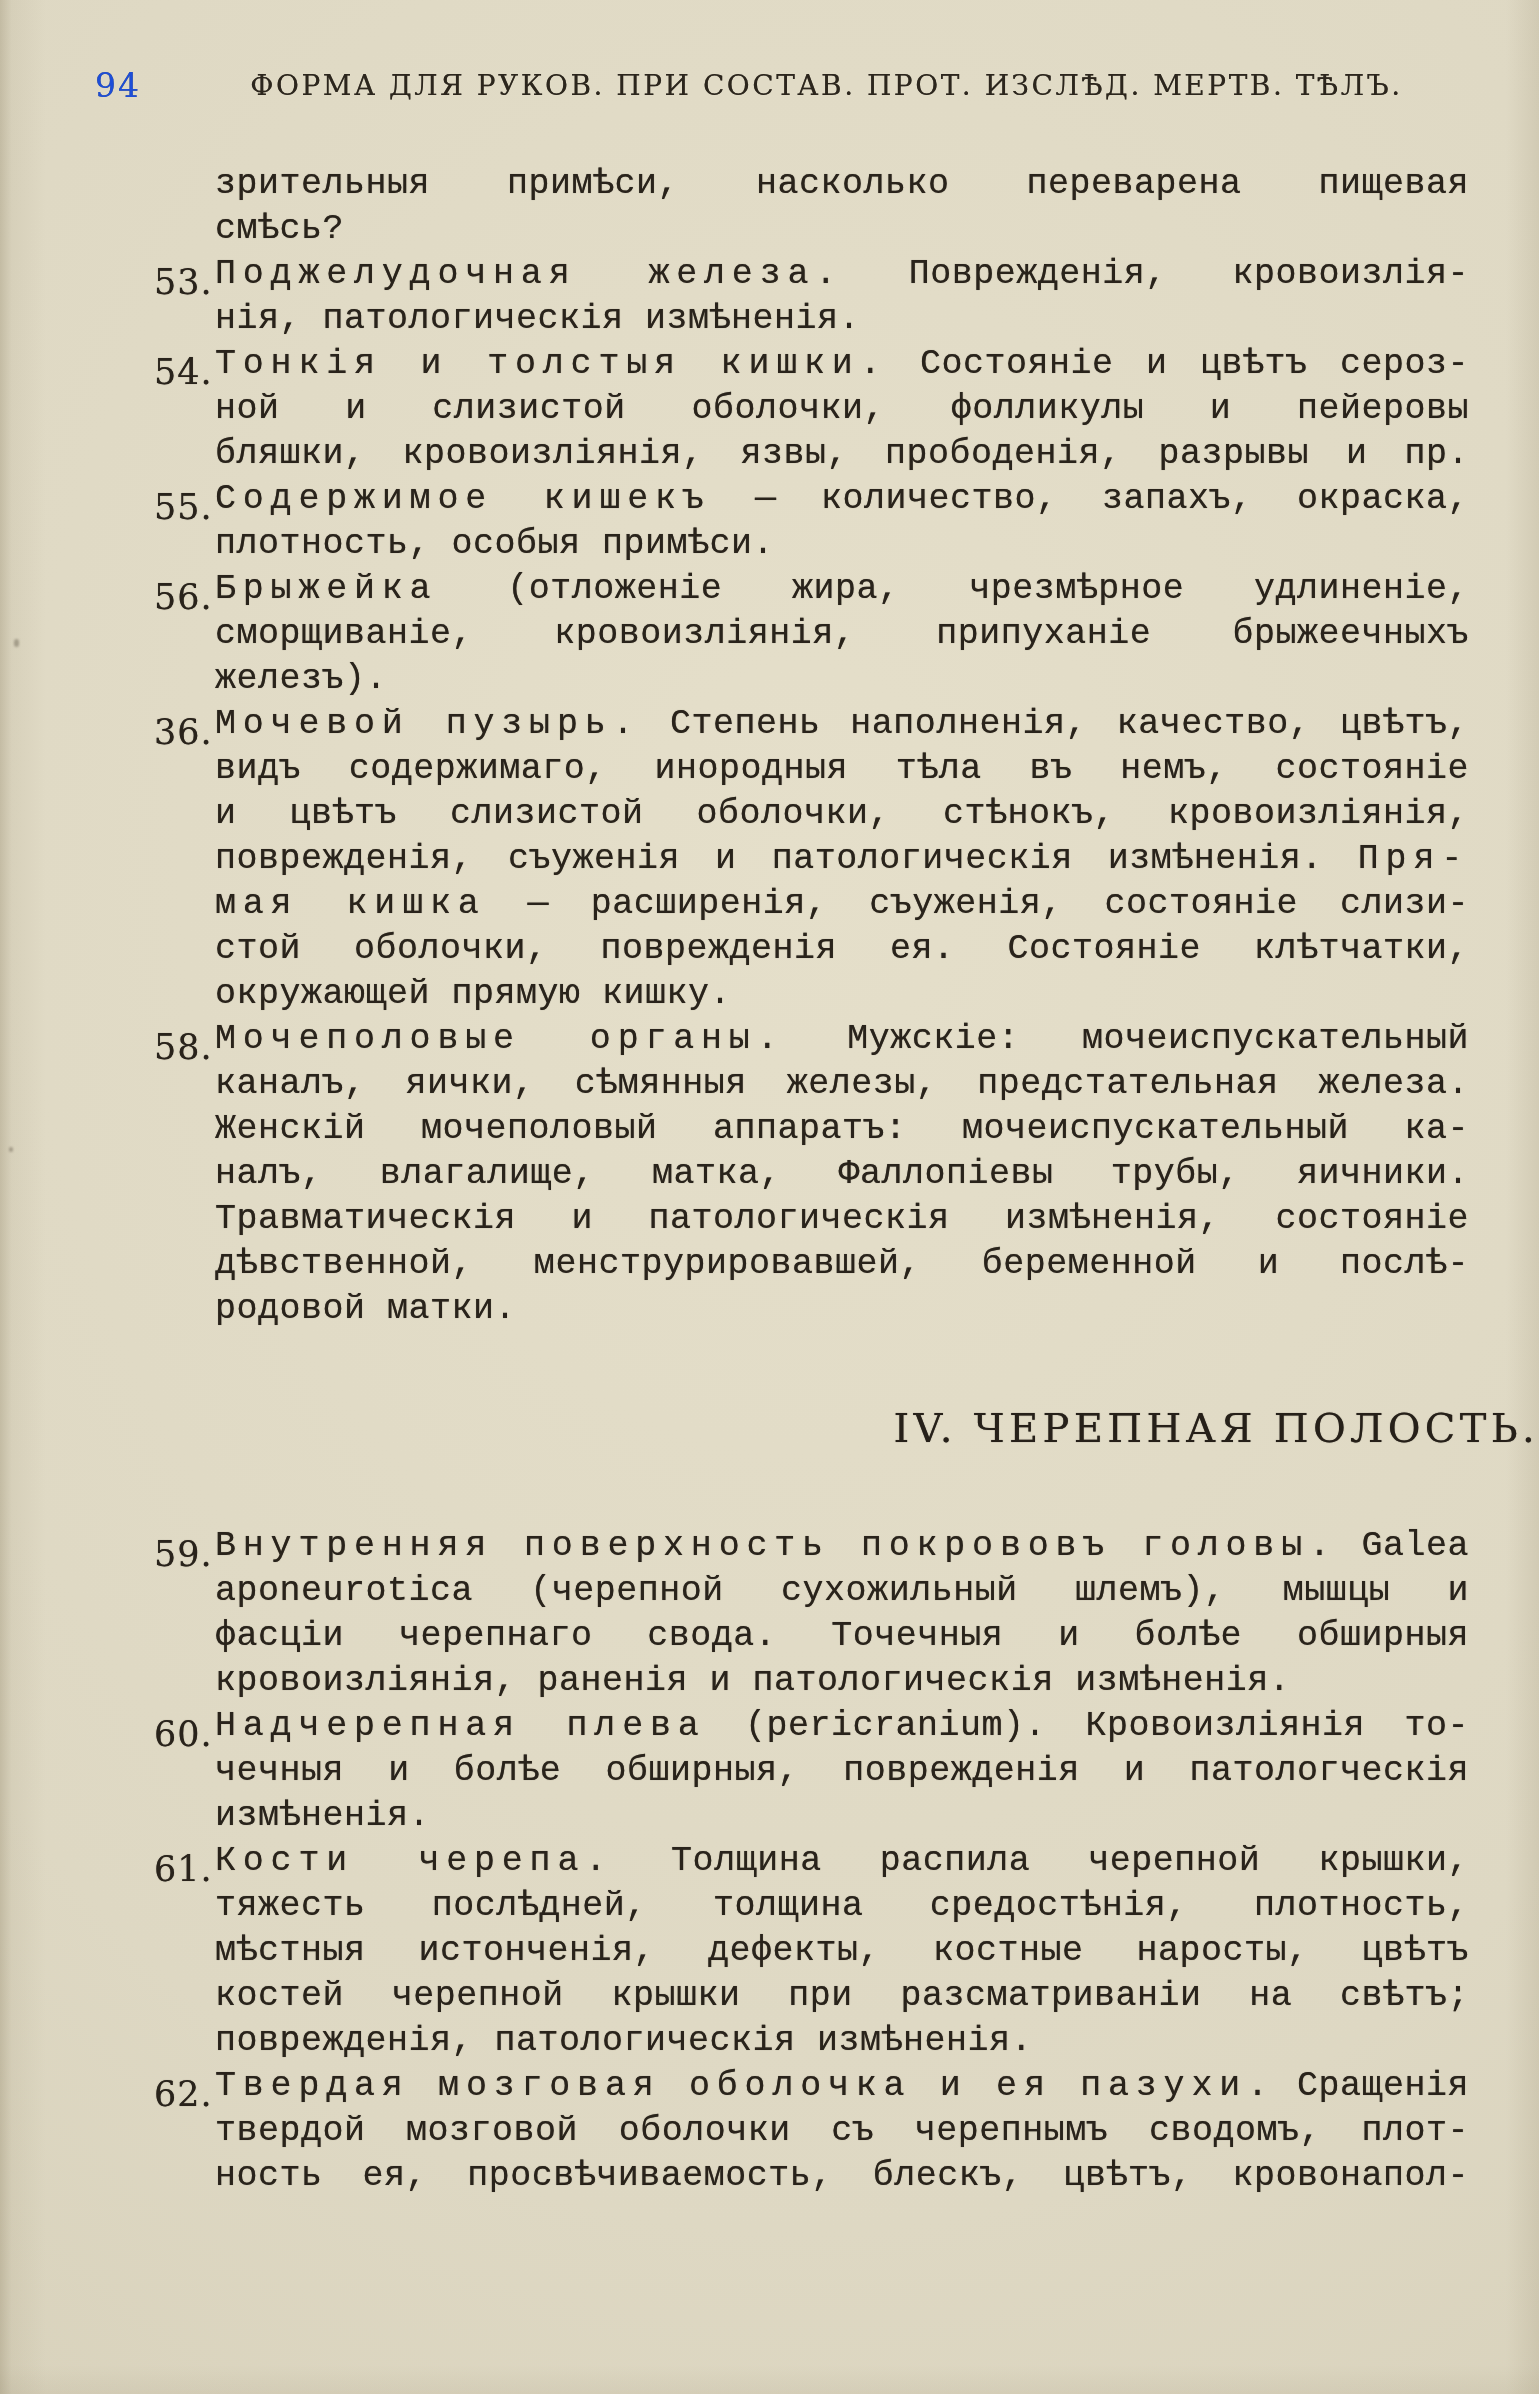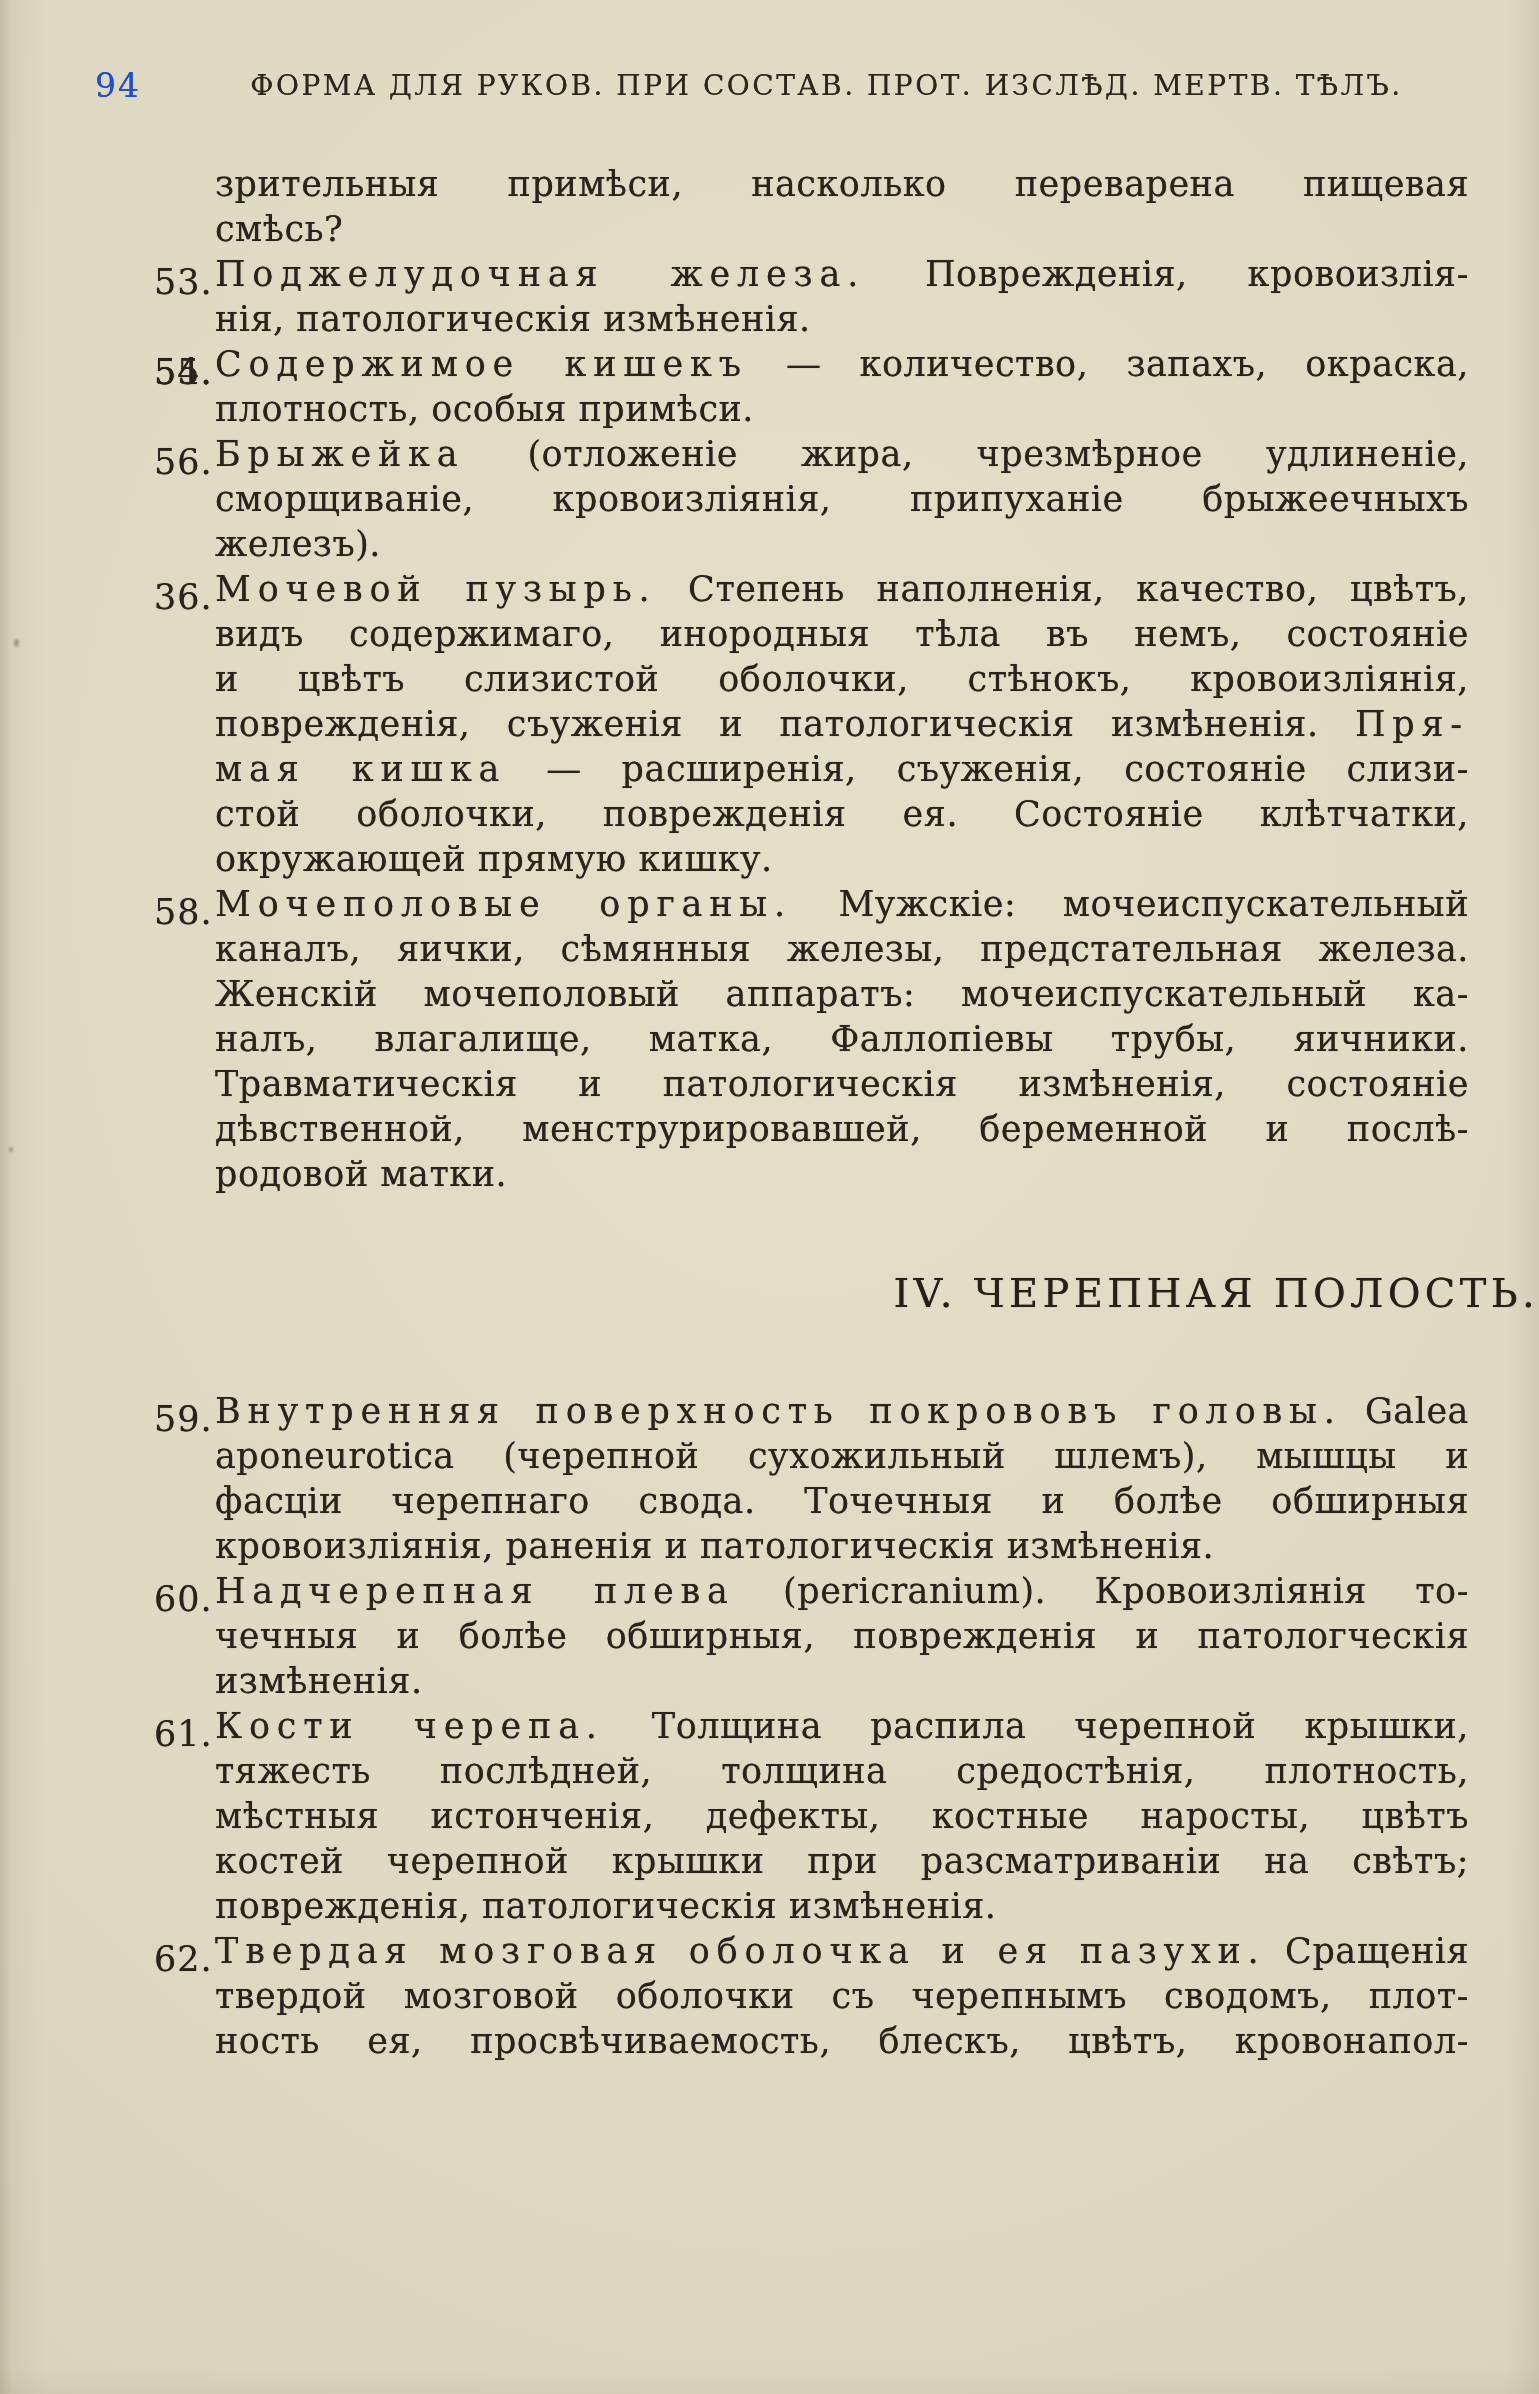--- a/index.html
+++ b/index.html
@@ -29,20 +29,21 @@
   .item{position:relative;}
   .num{
     position:absolute;left:154px;top:8px;
     font-size:35px;line-height:45px;letter-spacing:1px;
     text-shadow:0 0 0.7px rgba(41,35,27,.7);
   }
   .itext{
     margin-left:215px;width:1254px;
     font-size:35px;line-height:45px;letter-spacing:0.5px;
     text-shadow:0 0 0.7px rgba(41,35,27,.7);
+    font-family:Liberation Mono, monospace;
   }
   .line{text-align:justify;text-align-last:justify;}
   .line.last{text-align-last:left;}
   .sp{letter-spacing:6.8px;}
   .section-heading{
     margin:70px 0;padding:0;text-align:right;
     font-size:40px;line-height:52px;font-weight:normal;letter-spacing:4.3px;
     color:#262019;text-shadow:0 0 0.8px rgba(38,32,25,.75);
   }
   .speck{position:absolute;border-radius:50%;background:rgba(70,60,45,.35);filter:blur(1px);}
@@ -67,20 +68,25 @@
         </div>
         <div class="item">
           <span class="num">53.</span>
           <div class="itext">
             <div class="line"><span class="sp">Поджелудочная железа.</span><span class=""> Поврежденія, кровоизлія-</span></div>
             <div class="line last"><span class="">нія, патологическія измѣненія.</span></div>
           </div>
         </div>
         <div class="item">
           <span class="num">54.</span>
+          <div class="itext">
+            <div class="line"><span class="sp">Тонкія и толстыя кишки.</span><span class=""> Состояніе и цвѣтъ сероз-</span></div>
+            <div class="line"><span class="">ной и слизистой оболочки, фолликулы и пейеровы</span></div>
+            <div class="line"><span class="">бляшки, кровоизліянія, язвы, прободенія, разрывы и пр.</span></div>
+          </div>
         </div>
         <div class="item">
           <span class="num">55.</span>
           <div class="itext">
             <div class="line"><span class="sp">Содержимое кишекъ</span><span class=""> — количество, запахъ, окраска,</span></div>
             <div class="line last"><span class="">плотность, особыя примѣси.</span></div>
           </div>
         </div>
         <div class="item">
           <span class="num">56.</span>

